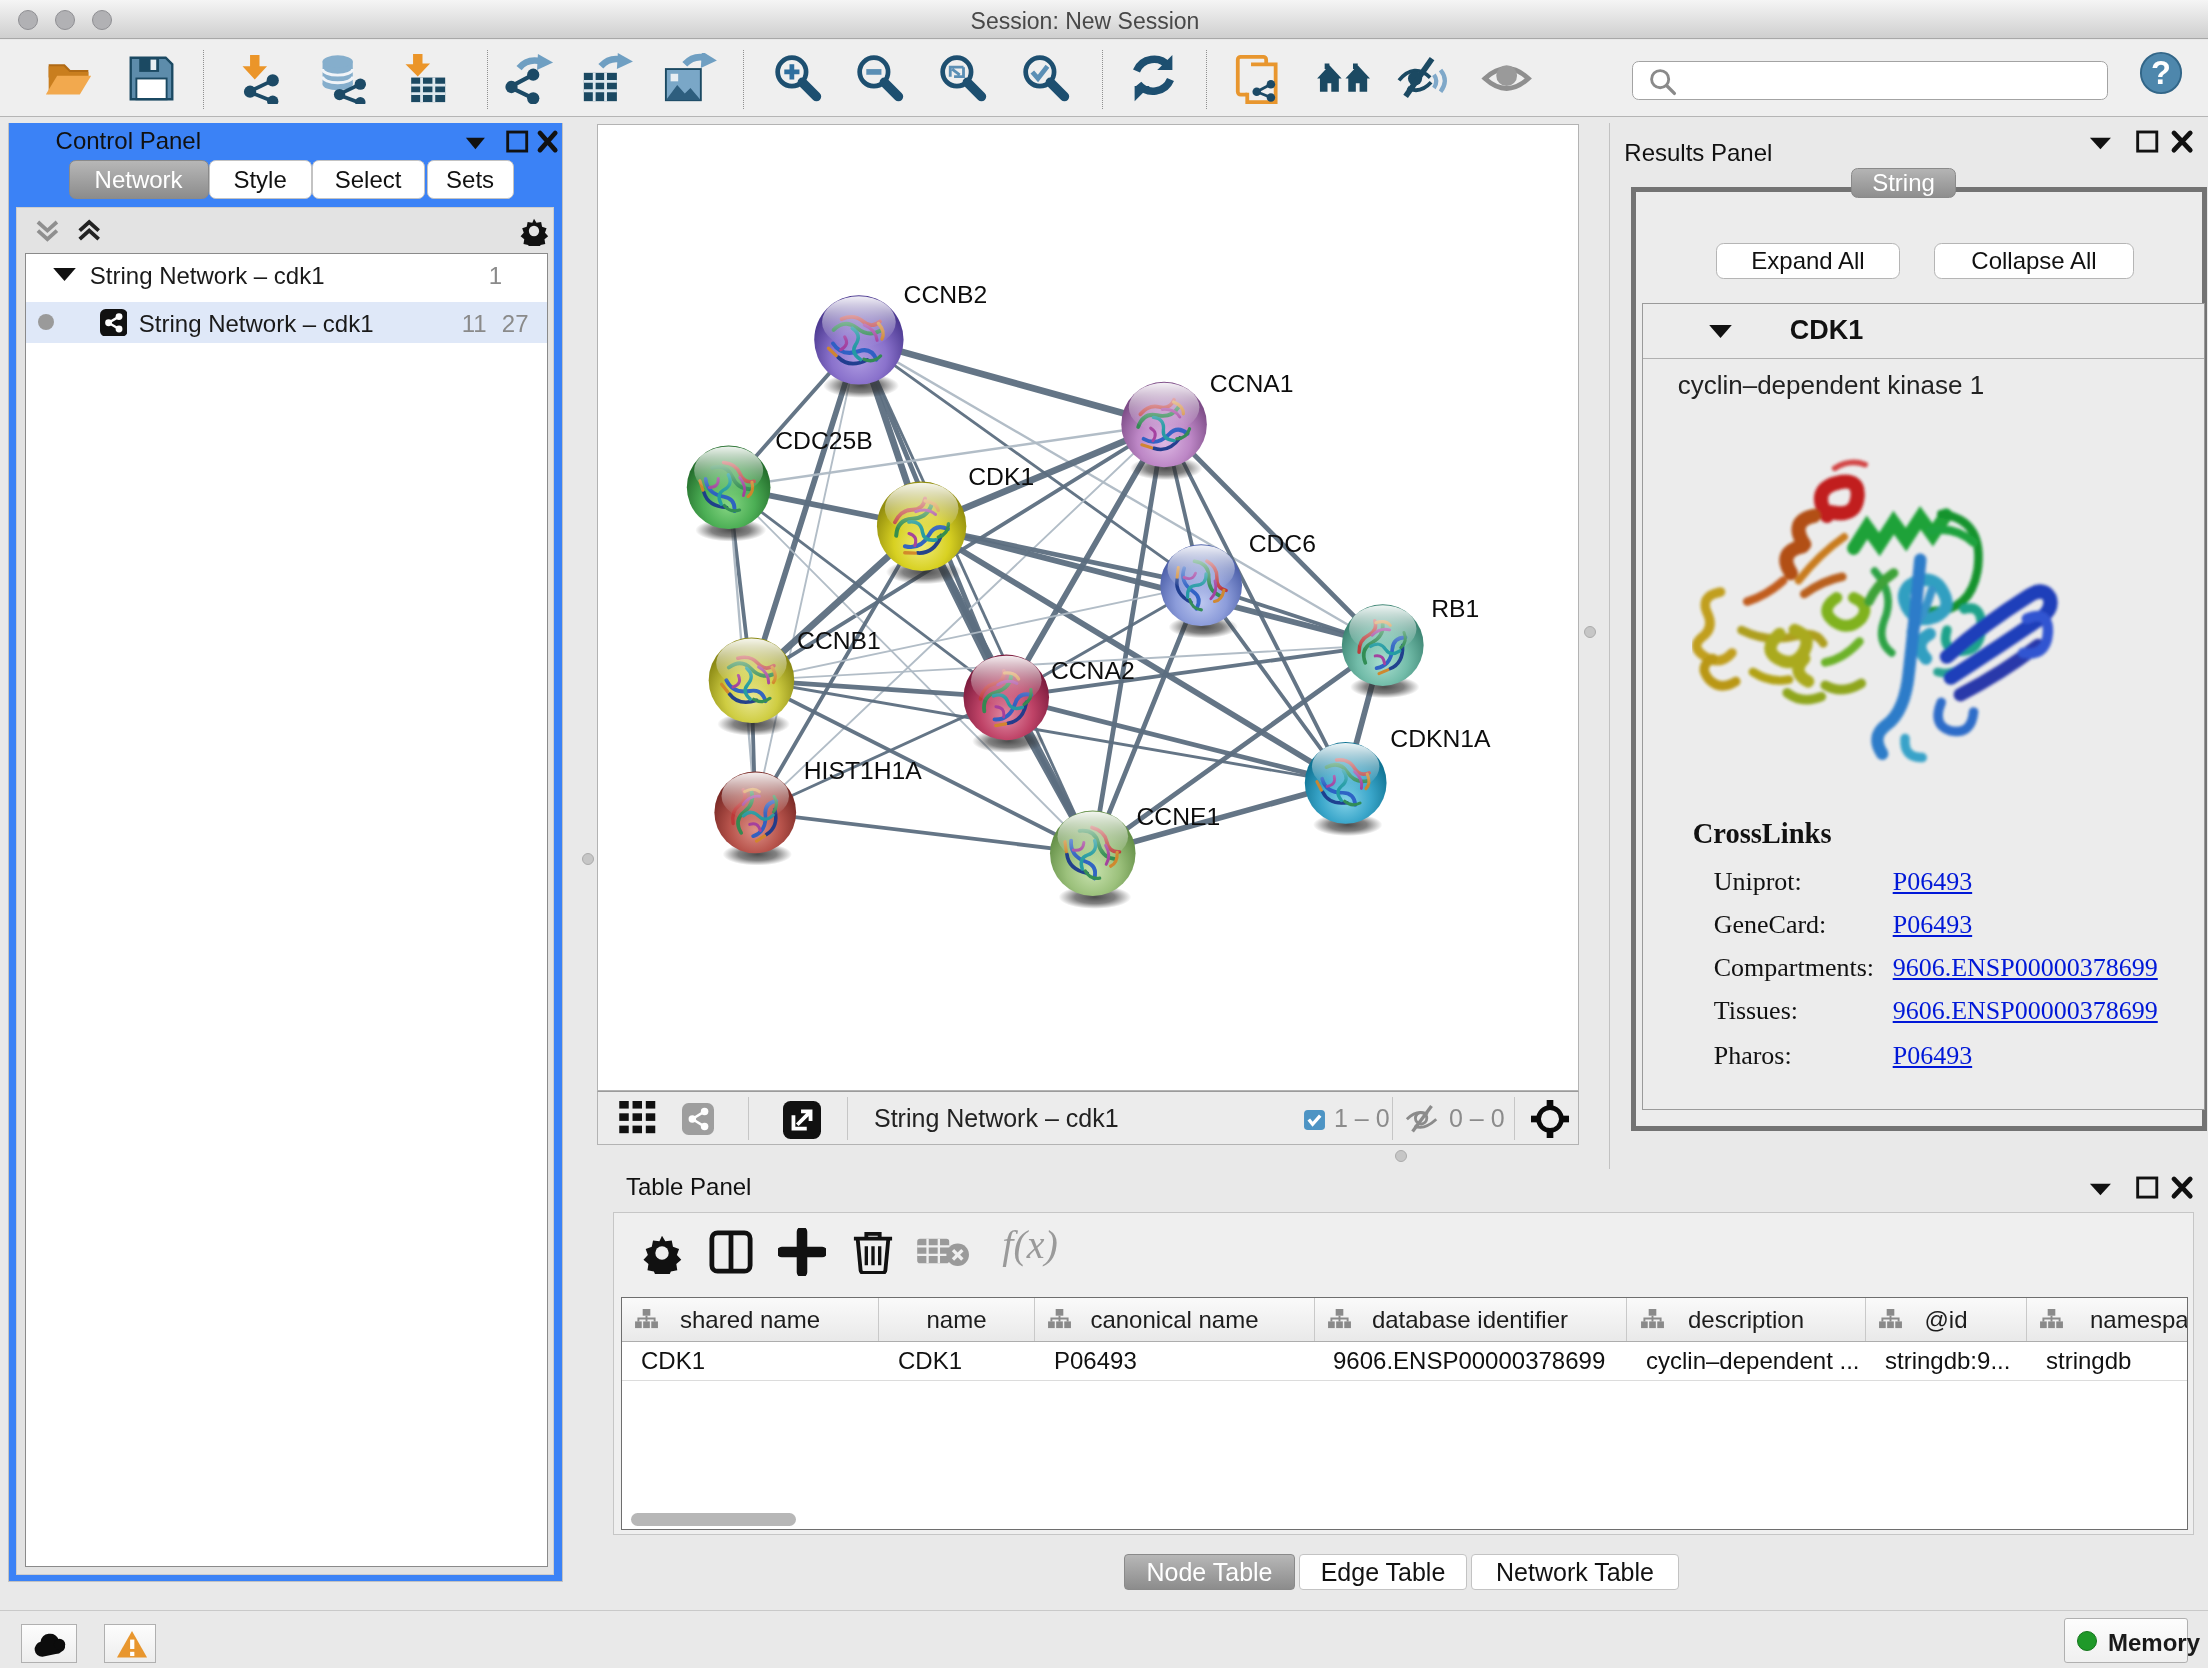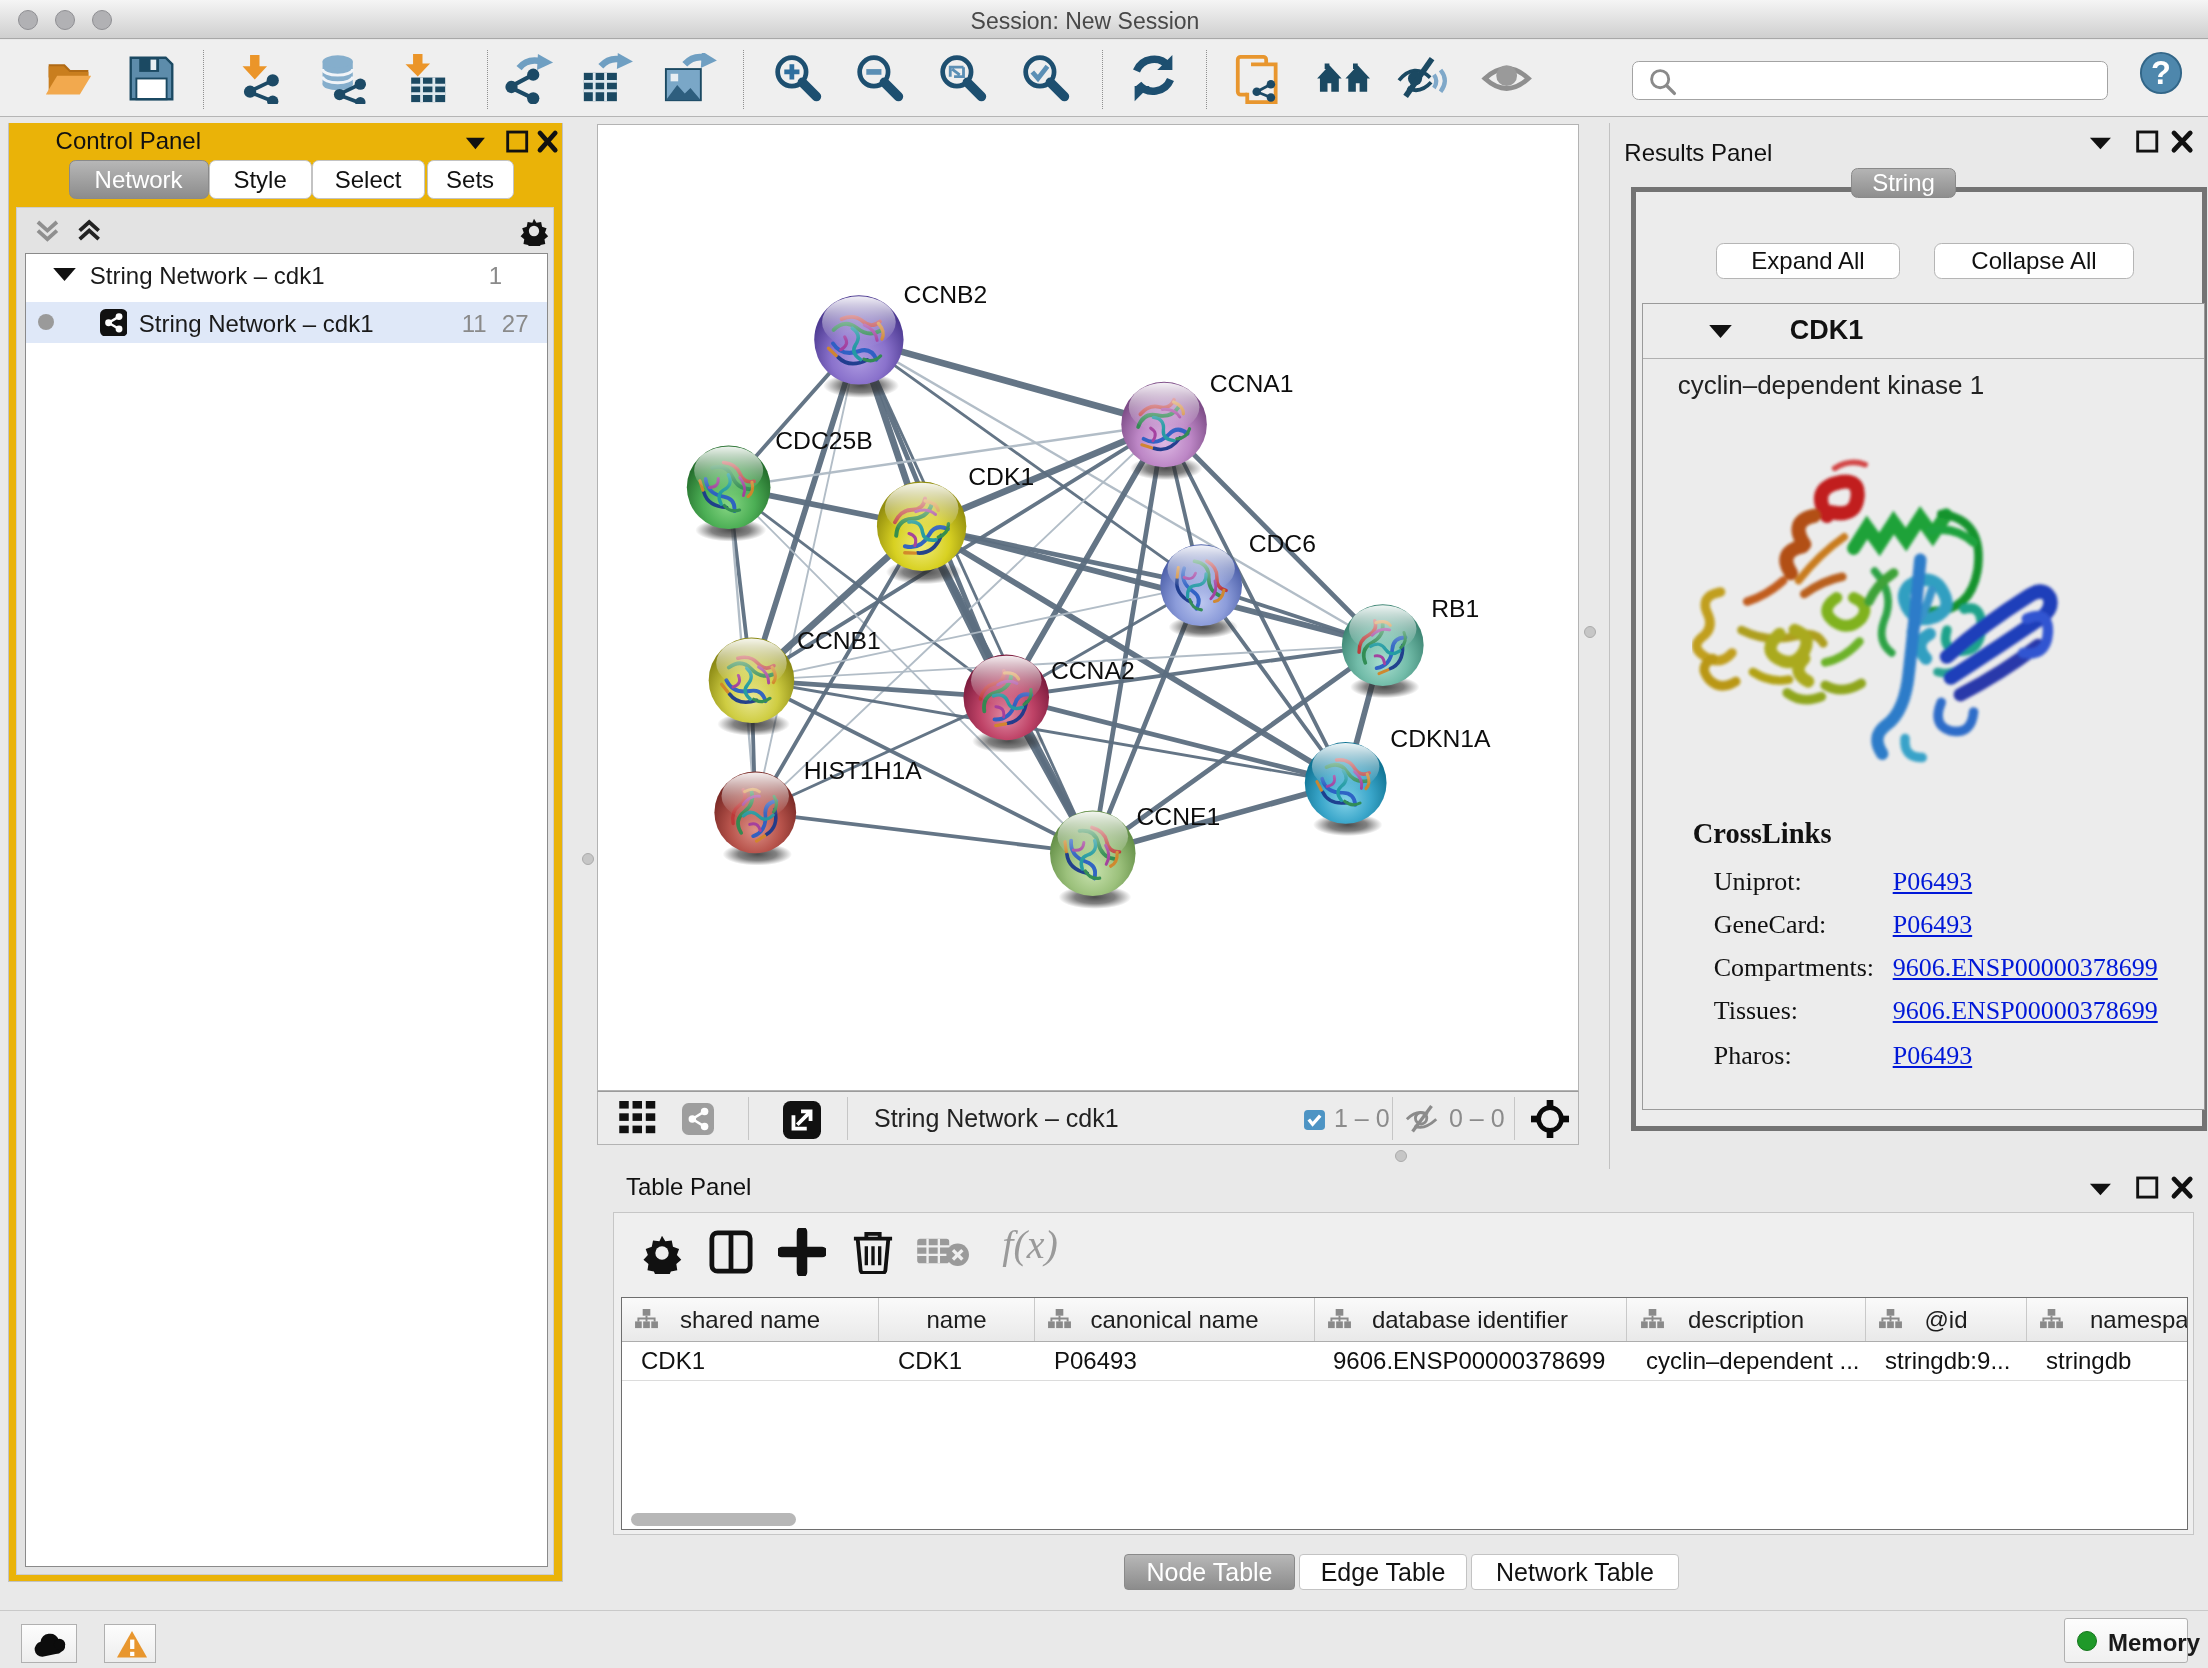--- a/index.html
+++ b/index.html
@@ -3,21 +3,21 @@
 *{margin:0;padding:0;box-sizing:border-box;}
 html,body{width:2208px;height:1668px;}
 body{background:#e9e9e9;font-family:"Liberation Sans",sans-serif;position:relative;overflow:hidden;color:#1a1a1a;}
 #titlebar{position:absolute;left:0;top:0;width:2208px;height:39px;background:linear-gradient(#f5f5f5,#cfcfcf);border-bottom:1px solid #a8a8a8;}
 .tl{position:absolute;top:9.5px;width:20px;height:20px;border-radius:50%;background:#b1b1b4;border:1px solid #8f8f93;}
 #wtitle{position:absolute;top:7.6px;left:895px;width:380px;text-align:center;font-size:23px;color:#484848;}
 #toolbar{position:absolute;left:0;top:40px;width:2208px;height:77px;background:#efefef;border-bottom:1px solid #b5b5b5;}
 .tbi{position:absolute;top:13.3px;}
 .tsep{position:absolute;top:9.5px;height:59px;width:0;border-left:1.9px dotted #8f8f8f;}
 #searchbox{position:absolute;left:1632px;top:21px;width:476px;height:39px;background:#fff;border:1.9px solid #a3a3a3;border-radius:6.7px;}
-#cpanel{position:absolute;left:7.6px;top:123px;width:555px;height:1459px;background:#eab308;border:1px solid #c2c2c2;border-top:none;}
+#cpanel{position:absolute;left:7.6px;top:123px;width:555px;height:1459px;background:#3b82f6;border:1px solid #c2c2c2;border-top:none;}
 .ptitle{font-size:24px;color:#111;}
 #ctabs{position:absolute;left:60px;top:37px;height:39px;}
 .tab{position:absolute;top:0;height:39px;border:1px solid #c3c3c3;background:#fff;border-radius:6.7px;text-align:center;font-size:24px;line-height:37px;color:#111;}
 .tabsel{background:linear-gradient(#b7b7b7,#8c8c8c);color:#fff;border:1px solid #8a8a8a;}
 #csub{position:absolute;left:7.6px;top:84px;width:538px;height:1368px;background:#e3e3e3;border:1px solid #cdcdcd;}
 #cbar{position:absolute;left:0;top:0;width:533px;height:45px;}
 #clist{position:absolute;left:7.6px;top:45px;width:523px;height:1314px;background:#fff;border:1px solid #8a8a8a;}
 .crow{position:absolute;left:0;width:521px;height:40px;font-size:24px;}
 #canvas{position:absolute;left:597px;top:124px;width:982px;height:967px;background:#fff;border:1px solid #b3b3b3;}
 #canvasbar{position:absolute;left:597px;top:1091px;width:982px;height:54px;background:#ececec;border:1px solid #b3b3b3;border-top:1px solid #9b9b9b;}

